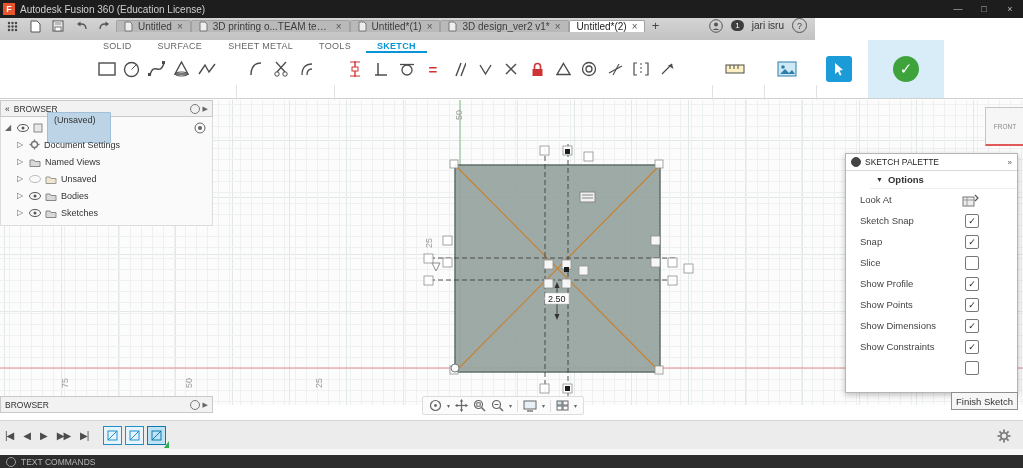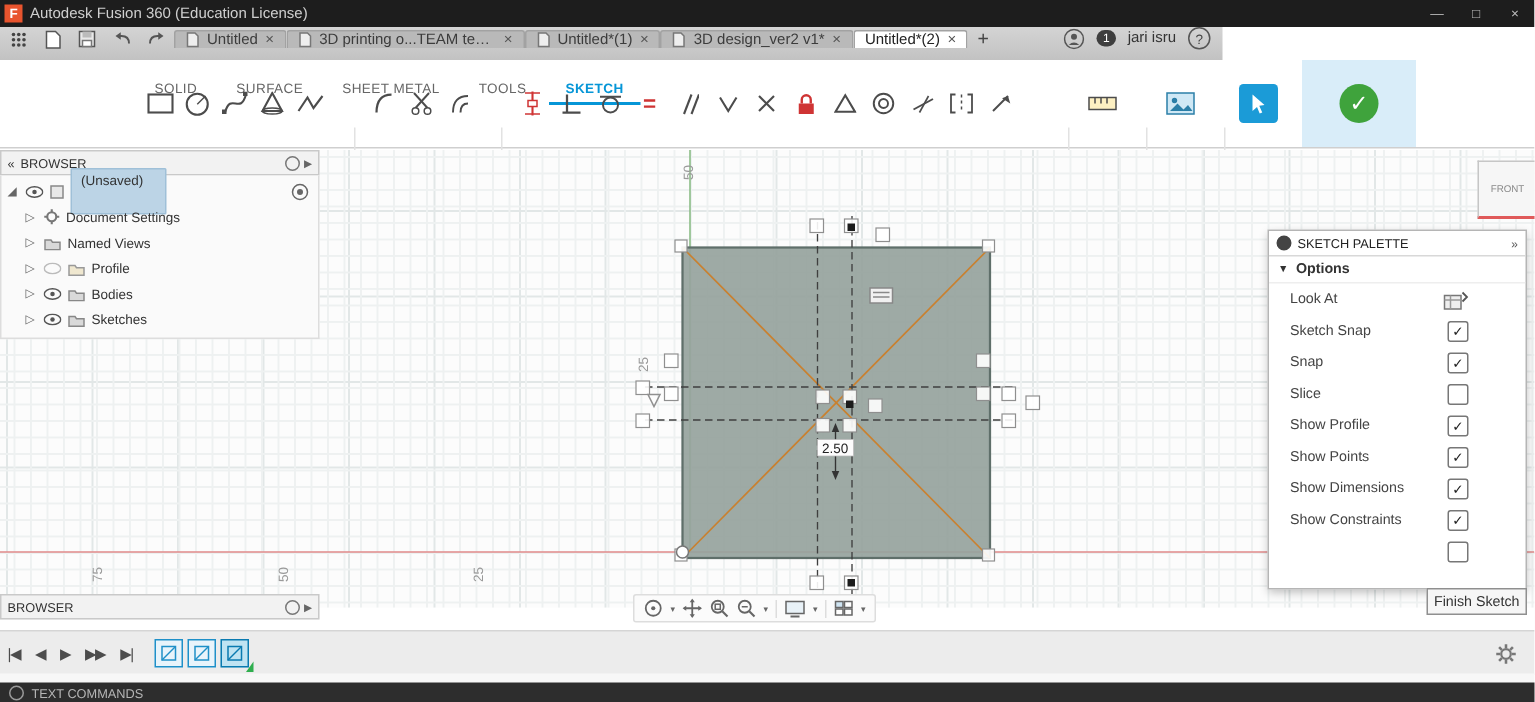--- a/index.html
+++ b/index.html
@@ -31,21 +31,21 @@
   .badge{background:#3e3e3e;color:#fff;border-radius:7px;font-size:8px;padding:0 4px;height:11px;
          display:flex;align-items:center;}
   .help-circle{width:13px;height:13px;border:1px solid #555;border-radius:50%;
                display:flex;align-items:center;justify-content:center;font-size:9px;color:#444;}
   
   .toolbar{left:0;top:40px;width:1023px;height:58px;background:#fff;border-bottom:1px solid #cfcfcf;}
   .design-box{left:8px;top:5px;width:66px;height:46px;border:1px solid #d8d8d8;border-radius:2px;
               box-shadow:0 1px 2px rgba(0,0,0,.12);display:flex;align-items:center;justify-content:center;
               gap:4px;font-size:9px;color:#333;font-weight:bold;}
   .ribbon-tabs{left:92px;top:0;height:13px;display:flex;gap:4px;}
-  .rtab{padding:14px 11px;font-size:9px;color:#666;letter-spacing:.3px;}
+  .rtab{padding:1px 11px;font-size:9px;color:#666;letter-spacing:.3px;}
   .rtab.active{color:#0696d7;border-bottom:2px solid #0696d7;font-weight:bold;}
   .icon-row{top:16px;display:flex;align-items:center;}
   .tbicon{width:25px;height:26px;display:flex;align-items:center;justify-content:center;
           color:#4c4c4c;font-size:15px;}
   .tbicon.sm{width:26px;}
   .red{color:#cf3434;}
   .grp-label{top:84px;font-size:8.5px;color:#555;white-space:nowrap;transform:translateX(-50%);}
   .vdiv{top:45px;width:1px;height:48px;background:#e2e2e2;}
   .finish-zone{left:868px;top:0;width:76px;height:58px;background:#d9edf9;}
   .finish-check{width:26px;height:26px;border-radius:50%;background:#3fa33c;color:#fff;
@@ -72,21 +72,21 @@
   .tw{color:#666;font-size:8px;width:8px;}
   .unsaved-pill{background:#bcd4e6;border:1px solid #9fc0d8;padding:0 14px 16px 6px;height:13px;
                 display:flex;align-items:center;border-radius:1px;}
   .comments{left:0;top:396px;width:213px;z-index:5;}
   
   .palette{left:845px;top:153px;width:171px;height:238px;background:#fff;border:1px solid #b5b5b5;
            box-shadow:0 2px 6px rgba(0,0,0,.25);z-index:6;overflow:hidden;}
   .pal-h{height:16px;border-bottom:1px solid #d8d8d8;display:flex;align-items:center;gap:4px;
          padding:0 5px;font-size:8.5px;color:#222;}
   .pal-sec{height:17px;display:flex;align-items:center;gap:5px;padding:0 6px;font-size:9.5px;
-           font-weight:bold;color:#333;border-bottom:1px solid #eee;}
+           font-weight:bold;color:#333;border-bottom:1px solid #eee;margin-left:24px;}
   .pal-row{height:21px;display:flex;align-items:center;font-size:9.5px;color:#444;padding:0 10px 0 14px;}
   .pal-row .ctl{margin-left:auto;margin-right:28px;}
   .chk{width:12px;height:12px;border:1px solid #777;border-radius:2px;background:#fff;
        display:flex;align-items:center;justify-content:center;font-size:9px;color:#222;}
   .cons-btn{width:20px;height:20px;background:#2a9bd8;border:1px solid #1c7db2;border-radius:2px;
             display:flex;align-items:center;justify-content:center;}
   .finish-btn{left:951px;top:392px;width:65px;height:16px;background:#f6f6f6;border:1px solid #8f8f8f;
               font-size:9.5px;color:#333;display:flex;align-items:center;justify-content:center;z-index:7;}
   
   .viewcube{left:985px;top:107px;width:38px;height:36px;background:#f6f6f6;border:1px solid #c6c6c6;
@@ -533,21 +533,21 @@
       <span>Named Views</span>
     </div>
     <div class="trow">
       <span class="tw">▷</span>
       <svg width="12" height="8">
           <ellipse cx="6" cy="4" rx="5.5" ry="3.5" fill="none" stroke="#bbb"></ellipse>
         </svg>
       <svg width="12" height="10">
           <path d="M1 3 h4 l1 1.5 h5 v5 h-10 z" fill="#efe7cf" stroke="#999"></path>
         </svg>
-      <span>Profile</span>
+      <span>Unsaved</span>
     </div>
     <div class="trow">
       <span class="tw">▷</span>
       <svg width="12" height="8">
           <ellipse cx="6" cy="4" rx="5.5" ry="3.5" fill="none" stroke="#555"></ellipse>
           <circle cx="6" cy="4" r="1.5" fill="#555"></circle>
         </svg>
       <svg width="12" height="10">
           <path d="M1 3 h4 l1 1.5 h5 v5 h-10 z" fill="#d9d9d9" stroke="#888"></path>
         </svg>

